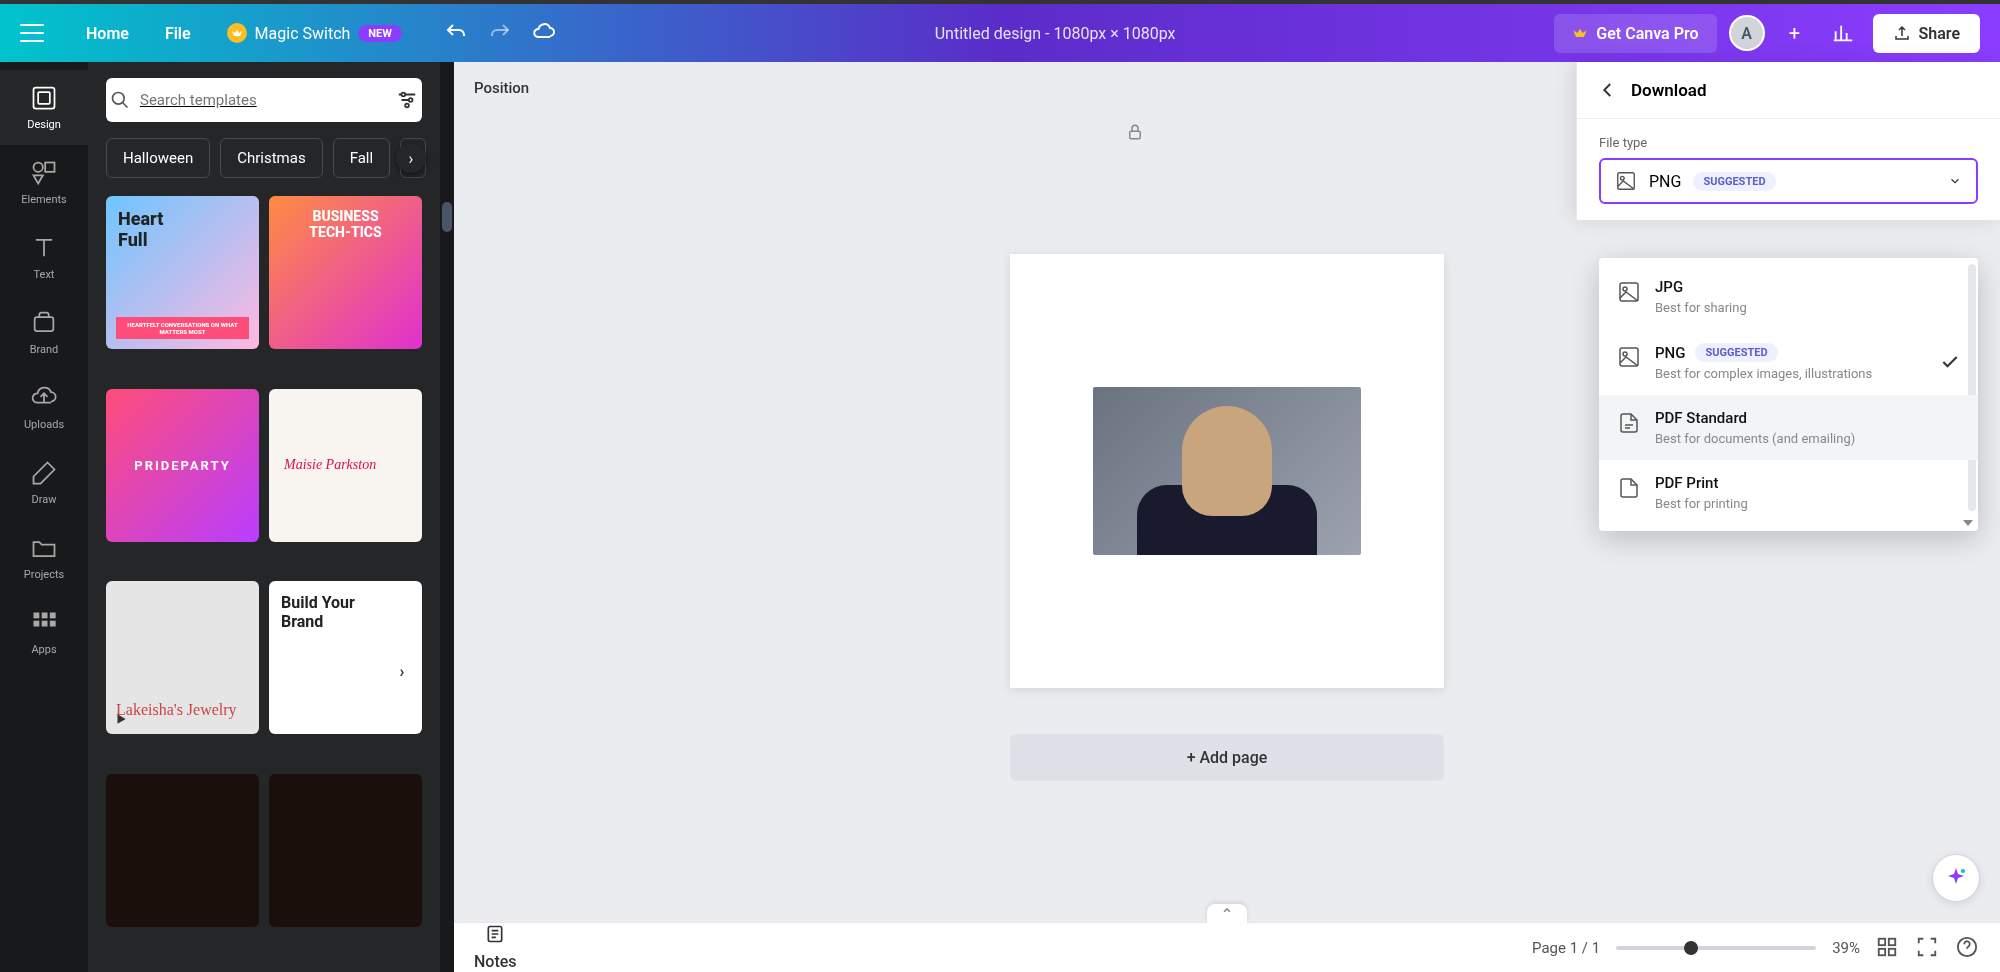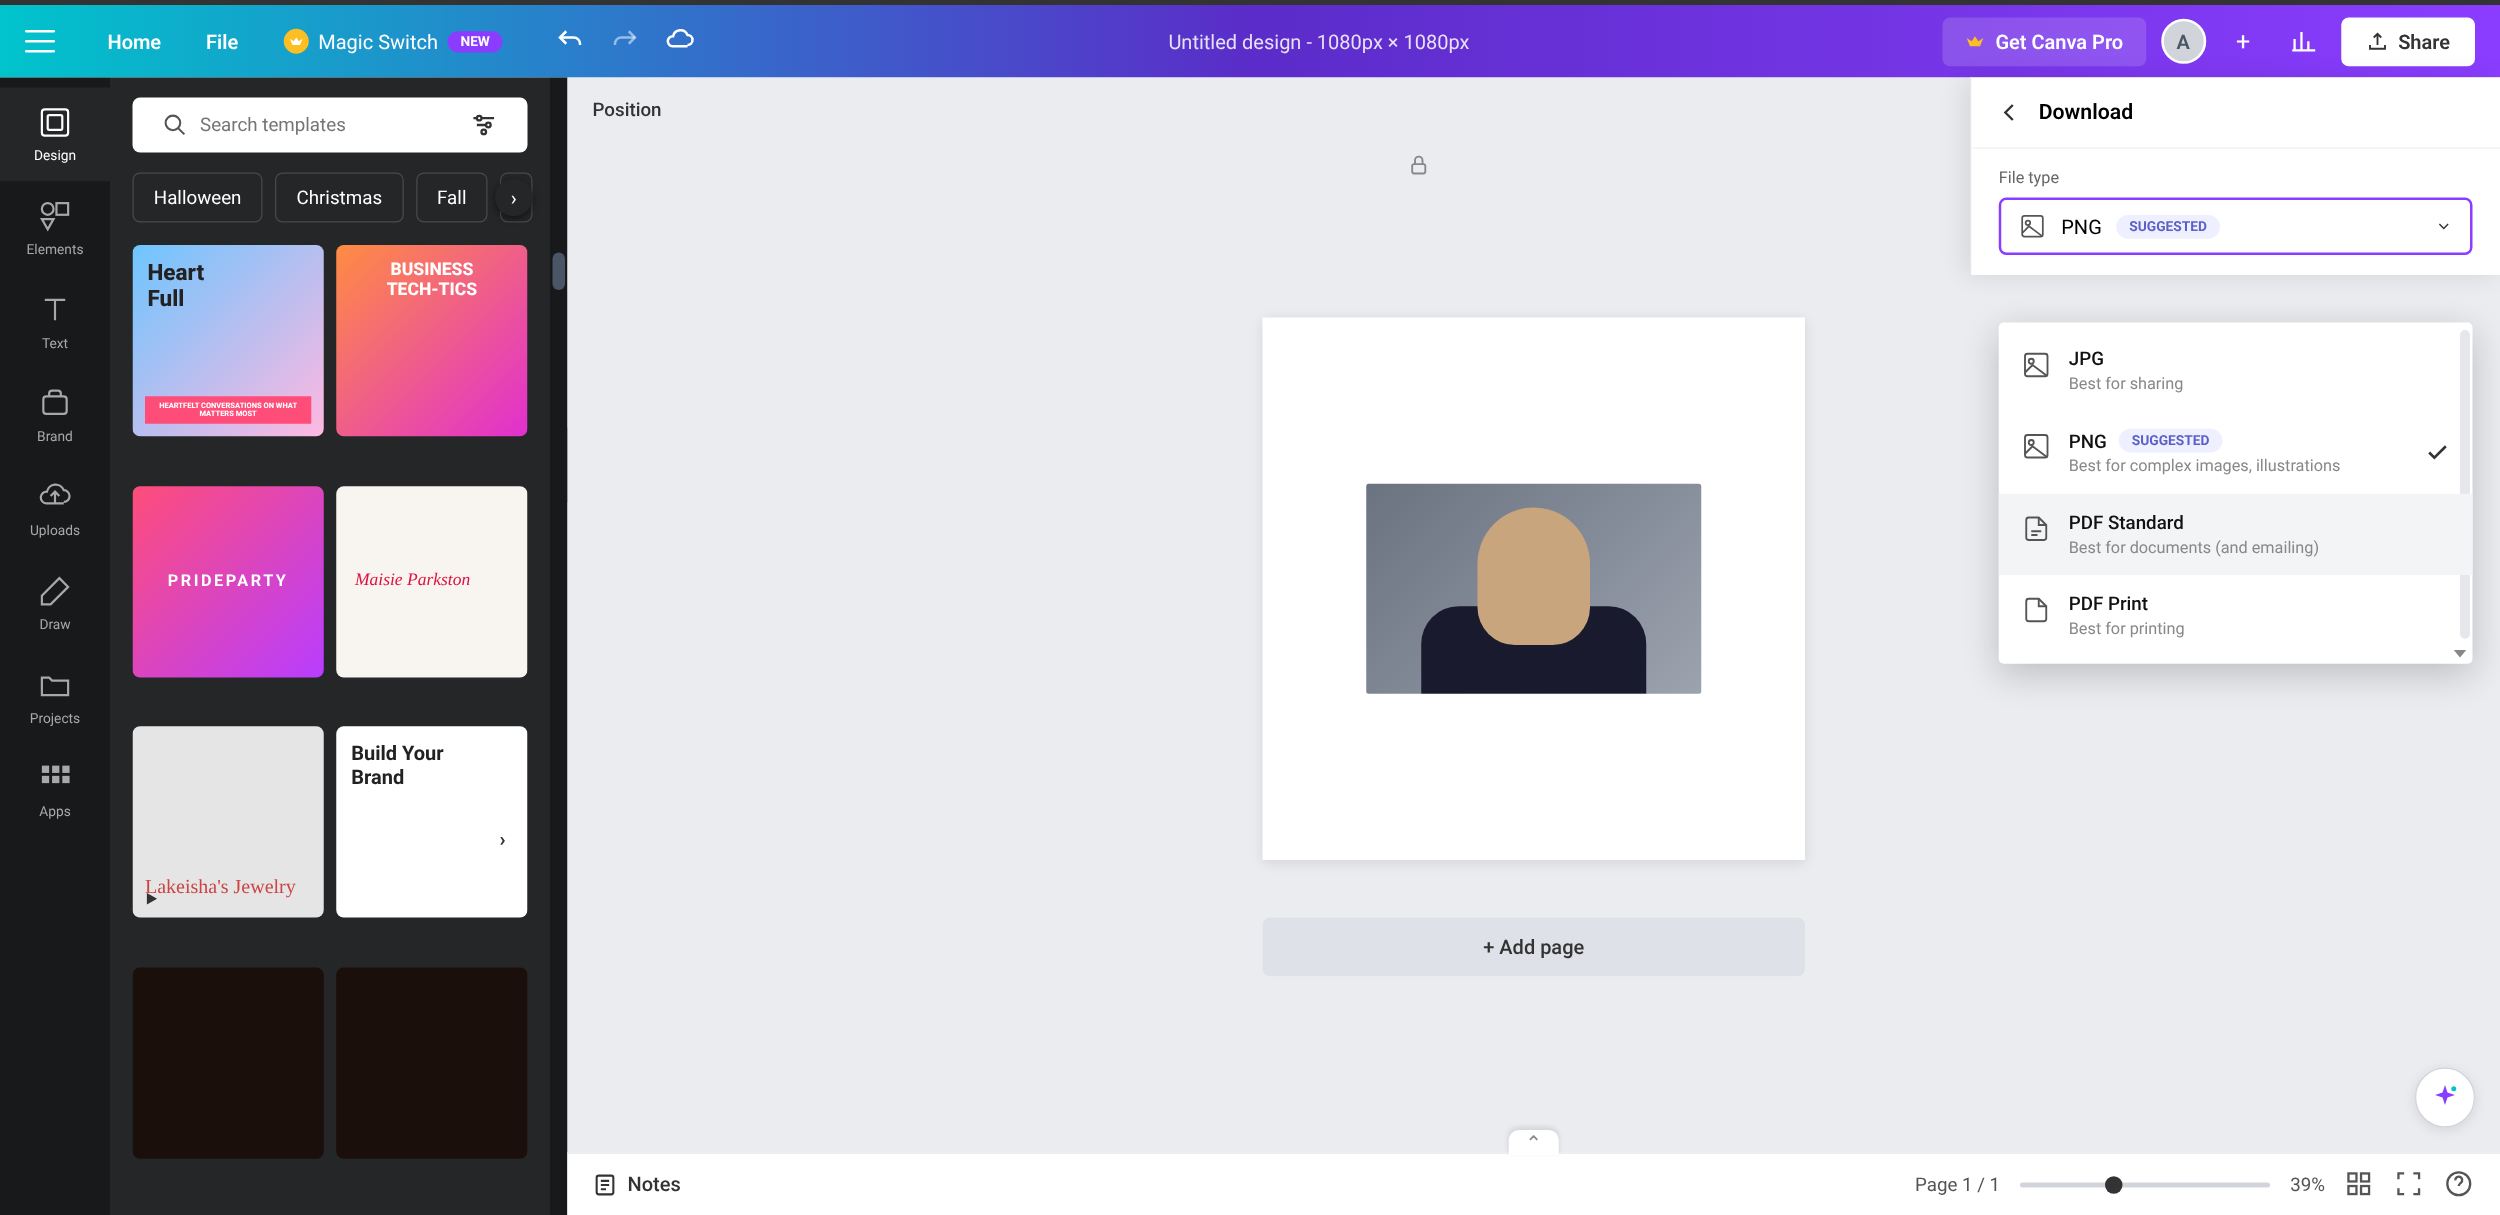--- a/index.html
+++ b/index.html
@@ -34,21 +34,21 @@
 
     .main-layout { display: flex; height: calc(100% - 62px); }
     
     .vertical-nav { width: 88px; background: #18191b; display: flex; flex-direction: column; padding-top: 8px; }
     .vnav-item { display: flex; flex-direction: column; align-items: center; padding: 14px 8px; color: #a8a8a8; cursor: pointer; gap: 6px; }
     .vnav-item.active { background: #252627; color: white; }
     .vnav-icon { width: 28px; height: 28px; }
     .vnav-label { font-size: 11px; }
     
     .side-panel { width: 352px; background: #252627; display: flex; flex-direction: column; padding: 16px 18px; position: relative; }
-    .search-box { background: white; border-radius: 6px; height: 44px; display: flex; align-items: center; padding: 0 24px; gap: 10px; margin-bottom: 16px; }
+    .search-box { background: white; border-radius: 6px; height: 44px; display: flex; align-items: center; padding: 0 4px; gap: 10px; margin-bottom: 16px; text-decoration: underline; }
     .search-box input { flex: 1; border: none; outline: none; font-size: 15px; }
     .tabs { display: flex; margin-bottom: 18px; }
     .tab { flex: 1; text-align: center; color: #a8a8a8; padding: 10px 0; font-weight: 500; cursor: pointer; border-bottom: 2px solid transparent; }
     .tab.active { color: white; border-bottom: 2px solid #8b3dff; }
     .chip-row { display: flex; gap: 10px; margin-bottom: 18px; position: relative; }
     .chip { background: transparent; border: 1px solid #4a4a4c; color: white; padding: 10px 16px; border-radius: 6px; font-size: 15px; cursor: pointer; white-space: nowrap; }
     .chip-arrow { position: absolute; right: -4px; top: 50%; transform: translateY(-50%); background: #252627; width: 30px; height: 30px; border-radius: 50%; display: flex; align-items: center; justify-content: center; color: white; cursor: pointer; box-shadow: 0 2px 6px rgba(0,0,0,0.5); }
     .template-grid { display: grid; grid-template-columns: 1fr 1fr; gap: 10px; overflow-y: auto; flex: 1; }
     .tcard { aspect-ratio: 1; border-radius: 6px; background: #888; overflow: hidden; position: relative; cursor: pointer; }
     .tc1 { background: linear-gradient(135deg, #6ec5ff, #ffb8e0); padding: 12px; color: #222; font-weight: 800; }
@@ -69,21 +69,21 @@
     .position-btn { color: #333; font-size: 15px; font-weight: 500; cursor: pointer; }
     .canvas-body { flex: 1; position: relative; display: flex; flex-direction: column; align-items: center; justify-content: center; gap: 46px; }
     .lock-icon { position: absolute; left: 672px; top: 10px; color: #888; }
     .chevup { position: absolute; bottom: -2px; left: 50%; transform: translateX(-50%); background: white; width: 40px; height: 20px; border-radius: 8px 8px 0 0; display:flex; align-items:center; justify-content:center; color:#888; cursor:pointer; box-shadow: 0 -2px 4px rgba(0,0,0,0.1);}
     .design-canvas { width: 434px; height: 434px; background: white; box-shadow: 0 2px 10px rgba(0,0,0,0.1); display: flex; align-items: center; justify-content: center; }
     .photo { width: 268px; height: 168px; background: linear-gradient(135deg, #6b7280 0%, #9ca3af 100%); border-radius: 2px; display:flex; align-items:center; justify-content:center; position: relative; overflow: hidden; }
     .face { width: 90px; height: 110px; background: #c9a57e; border-radius: 45px 45px 30px 30px; position: relative; margin-top: -20px; }
     .suit { position: absolute; bottom: 0; width: 180px; height: 70px; background: #1a1a2e; border-radius: 30px 30px 0 0; }
     .add-page { width: 434px; padding: 14px; background: #dfe1e8; border-radius: 6px; text-align: center; color: #333; font-weight: 500; cursor: pointer; }
     .canvas-footer { height: 50px; background: white; border-top: 1px solid #e5e7eb; display: flex; align-items: center; padding: 0 20px; gap: 16px; }
-    .notes-btn { display: flex; align-items: center; gap: 8px; color: #333; font-weight: 500; cursor: pointer; }
+    .notes-btn { display: flex; align-items: center; gap: 8px; color: #333; font-weight: 500; cursor: pointer; flex-direction: column; }
     .footer-spacer { flex: 1; }
     .page-indicator { color: #555; font-size: 15px; }
     .zoom-slider { width: 200px; height: 4px; background: #d1d5db; border-radius: 2px; position: relative; }
     .zoom-thumb { position: absolute; left: 68px; top: -5px; width: 14px; height: 14px; background: #333; border-radius: 50%; }
     .zoom-pct { color: #555; font-size: 15px; }
     .footer-icon { width: 24px; height: 24px; cursor: pointer; color: #555; }
     .ai-fab { position: absolute; right: 20px; bottom: 70px; width: 48px; height: 48px; border-radius: 50%; background: white; border: 1px solid #d1d5db; box-shadow: 0 2px 10px rgba(0,0,0,0.1); display:flex; align-items:center; justify-content:center; cursor:pointer; }
 
     .download-panel { position: absolute; top: 62px; right: 0; width: 424px; background: white; border-left: 1px solid #e5e7eb; box-shadow: -4px 0 20px rgba(0,0,0,0.1); z-index: 100; }
     .dl-header { display: flex; align-items: center; padding: 18px 22px; gap: 14px; border-bottom: 1px solid #f0f0f0; }

